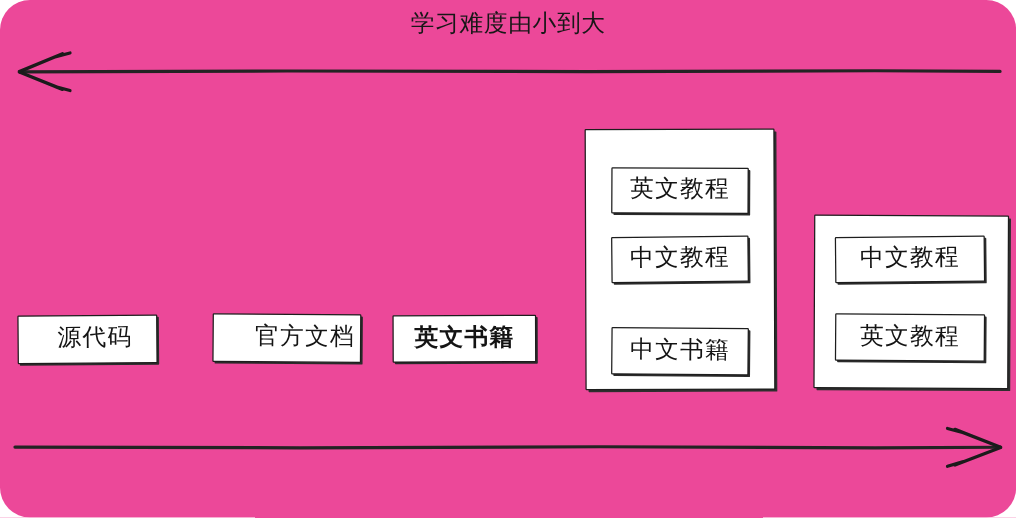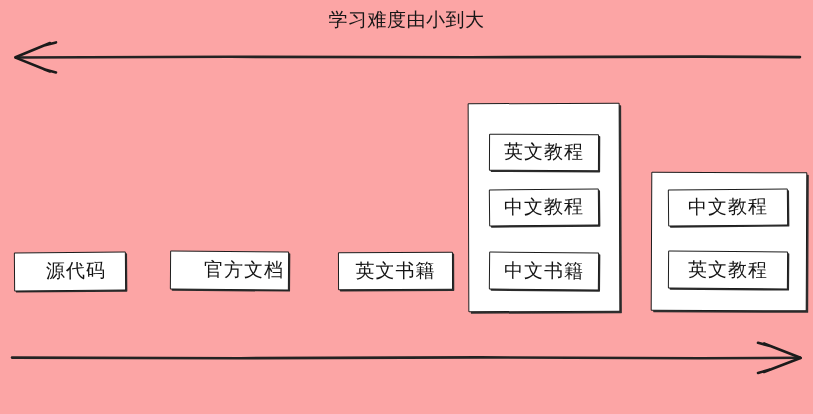--- a/index.html
+++ b/index.html
@@ -8,22 +8,23 @@
     background: #ffffff;
   }
   body {
     font-family: "DejaVu Sans", "Liberation Sans", sans-serif;
     color: #1a1a1a;
   }
   #canvas {
     position: relative;
     width: 813px;
     height: 414px;
-    background: #fca5a5;
+    background: #ec4899;
     overflow: hidden;
+    border-radius: 24px;
   }
 
   
   .axis-label {
     position: absolute;
     font-size: 19px;
     line-height: 22px;
     letter-spacing: 0.5px;
     color: #171717;
     white-space: nowrap;
@@ -105,35 +106,35 @@
   </svg>
 
   <div class="node skew-a" style="left:14px; top:252px; width:112px; height:39px;">
     <span class="node-text">源代码</span>
   </div>
 
   <div class="node skew-b" style="left:170px; top:251px; width:119px; height:39px;padding-left:29px;">
     <span class="node-text">官方文档</span>
   </div>
 
-  <div class="node skew-c" style="left:338px; top:252px; width:115px; height:38px;">
+  <div class="node skew-c" style="left:314px; top:252px; width:115px; height:38px;font-weight:bold;">
     <span class="node-text">英文书籍</span>
   </div>
 
   <div class="group-box skew-c" style="left:468px; top:103px; width:152px; height:209px;"></div>
 
   <div class="node skew-d" style="left:489px; top:122px; width:110px; height:37px;margin-top:12px;">
     <span class="node-text">英文教程</span>
   </div>
 
   <div class="node skew-e" style="left:489px; top:189px; width:110px; height:37px;">
     <span class="node-text">中文教程</span>
   </div>
 
-  <div class="node skew-f" style="left:489px; top:252px; width:110px; height:38px;">
+  <div class="node skew-f" style="left:489px; top:262px; width:110px; height:38px;">
     <span class="node-text">中文书籍</span>
   </div>
 
   <div class="group-box skew-d" style="left:651px; top:172px; width:156px; height:139px;"></div>
 
   <div class="node skew-e" style="left:668px; top:189px; width:120px; height:37px;">
     <span class="node-text">中文教程</span>
   </div>
 
   <div class="node skew-b" style="left:668px; top:251px; width:120px; height:38px;">

